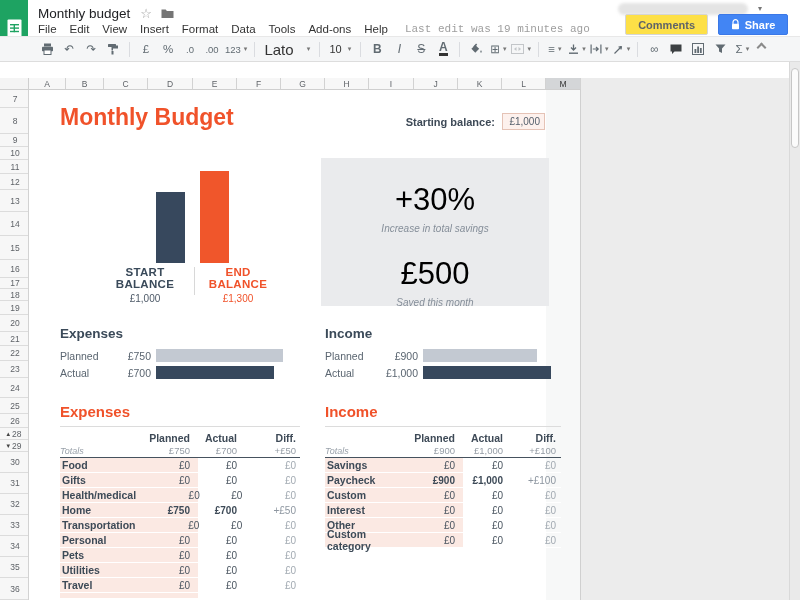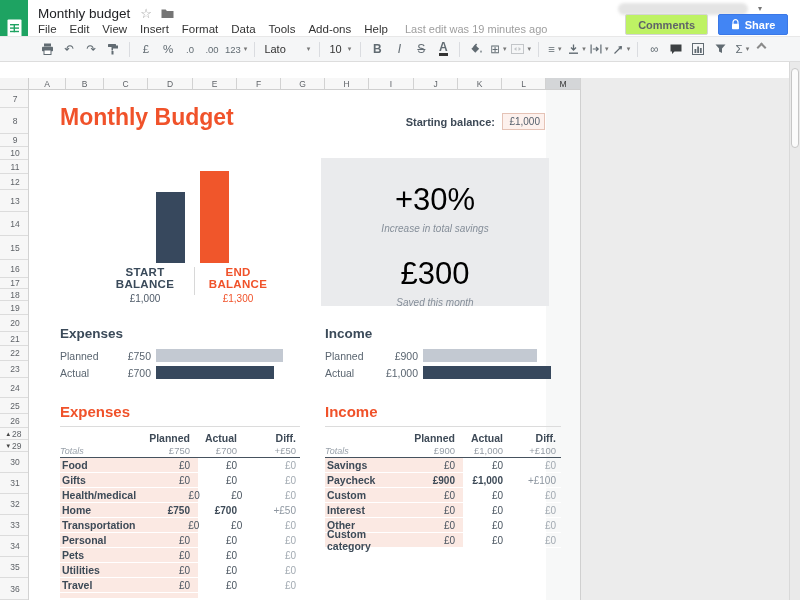--- a/index.html
+++ b/index.html
@@ -9,33 +9,33 @@
 
   
   .logo { position:absolute; left:0; top:0; width:28px; height:57px; background:#1ea362; display:flex; align-items:center; justify-content:center; }
   .title-row { position:absolute; left:38px; top:4px; height:18px; display:flex; align-items:center; }
   .doc-title { font-size:13.5px; color:#202124; }
   .star { font-size:13px; color:#9e9e9e; margin-left:10px; }
   .folder { margin-left:9px; display:flex; }
   .menu-row { position:absolute; left:38px; top:21px; height:15px; display:flex; align-items:center; }
   .menu-row nav { display:flex;justify-content:space-between; }
   .menu-item { font-size:11.5px; color:#333; margin-right:13px; cursor:pointer; }
-  .last-edit { font-size:11px; color:#9e9e9e; margin-left:4px; }
+  .last-edit { font-size:11px; color:#9e9e9e; margin-left:4px;font-family:Liberation Mono, monospace; }
   .acct-blur { position:absolute; right:52px; top:3px; width:130px; height:12px; background:#e4e4e4; border-radius:6px; filter:blur(1.5px); }
   .acct-caret { position:absolute; right:38px; top:4px; font-size:8px; color:#777; }
   .btn { position:absolute; top:14px; height:21px; display:flex; align-items:center; justify-content:center; border-radius:2px; font-size:11px; font-weight:bold; cursor:pointer; }
-  .comments-btn { right:92px; padding:0 12px; background:#bef264; border:1px solid #d5d5d5; color:#5f6368; }
+  .comments-btn { right:92px; padding:0 12px; background:#fde047; border:1px solid #d5d5d5; color:#5f6368; }
   .share-btn { right:12px; width:70px; background:#4285f4; color:#fff; border:1px solid #3b78e7; gap:5px; }
 
   
   .toolbar { position:absolute; left:0; top:36px; width:800px; height:26px; background:#f5f6f7; border-top:1px solid #e8e8e8; border-bottom:1px solid #ddd; display:flex; align-items:center; padding-left:36px; }
   .ti { min-width:22px; height:22px; display:flex; align-items:center; justify-content:center; color:#616b72; font-size:11.5px; cursor:pointer; padding:0 2px; }
   .sep { width:1px; height:15px; background:#dadce0; margin:0 5px; }
   .dd::after { content:"▾"; font-size:7px; color:#777; margin-left:3px; }
-  .fontbox { font-size:11px; color:#333; min-width:54px; justify-content:space-between; padding:16px 4px; }
+  .fontbox { font-size:15px; color:#333; min-width:54px; justify-content:space-between; padding:16px 4px; }
   .sizebox { font-size:11px; color:#333; min-width:30px; justify-content:space-between; padding:0 4px; }
   .b { font-weight:bold; font-size:12px; }
   .i { font-style:italic; font-size:12px; }
   .s { text-decoration:line-through; font-size:12px; }
   .a { font-weight:bold; font-size:12px; border-bottom:3px solid #333; line-height:11px; height:14px; }
   .muted { color:#c3c6c9; }
   .num { font-size:9.5px; letter-spacing:0; }
   .collapse { position:absolute; right:34px; top:44px; width:8px; height:8px; }
   .chev { width:7px; height:7px; border-top:2px solid #8a8a8a; border-right:2px solid #8a8a8a; transform:rotate(-45deg); }
 
@@ -457,21 +457,21 @@
       <div class="chart-div"></div>
       <div class="chart-lab lab-end">
         <div class="nm">END BALANCE</div>
         <div class="vl">£1,300</div>
       </div>
 
       <div class="stats">
         <div class="big">+30%</div>
         <div class="cap">Increase in total savings</div>
         <div class="divider"></div>
-        <div class="big">£300</div>
+        <div class="big">£500</div>
         <div class="cap">Saved this month</div>
       </div>
 
       <div class="summary sum-exp">
         <h3>Expenses</h3>
         <div class="sumrow">
           <span class="lb">Planned</span>
           <span class="vv">£750</span>
           <span class="hbar planned w-ep"></span>
         </div>

